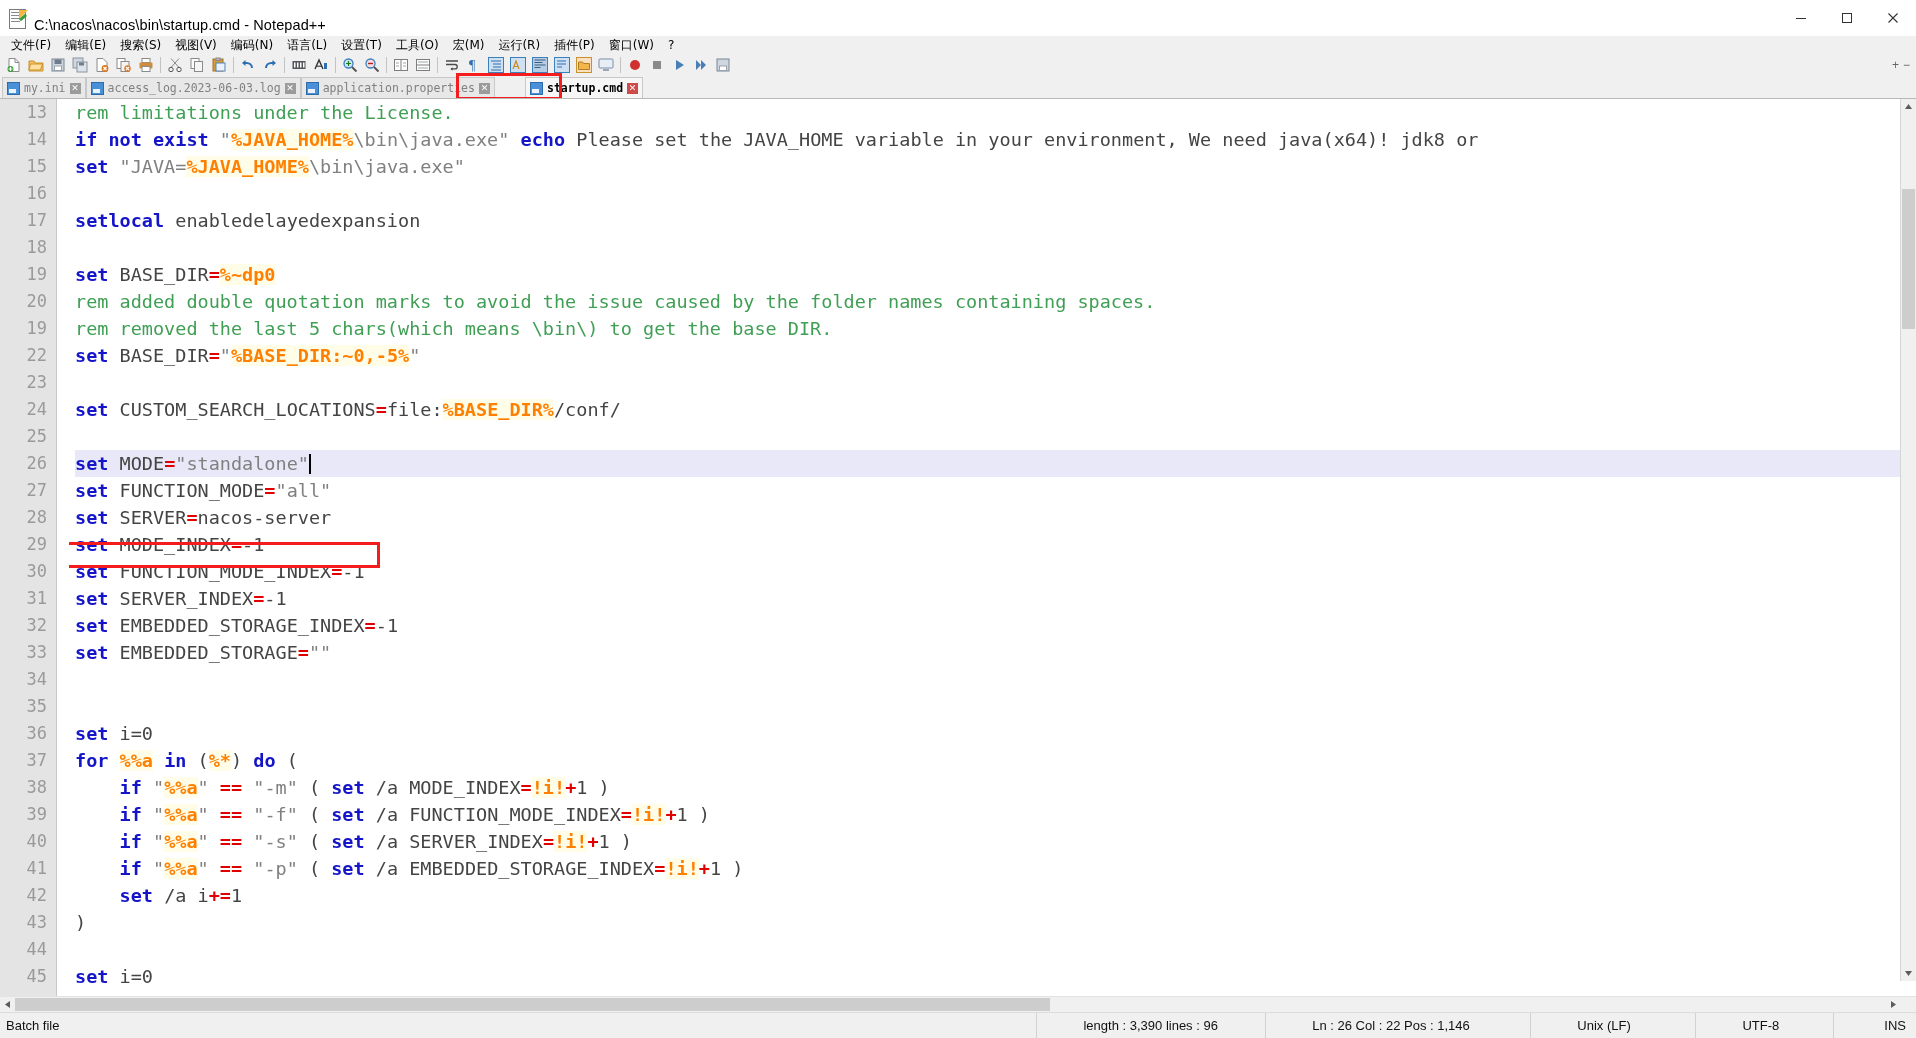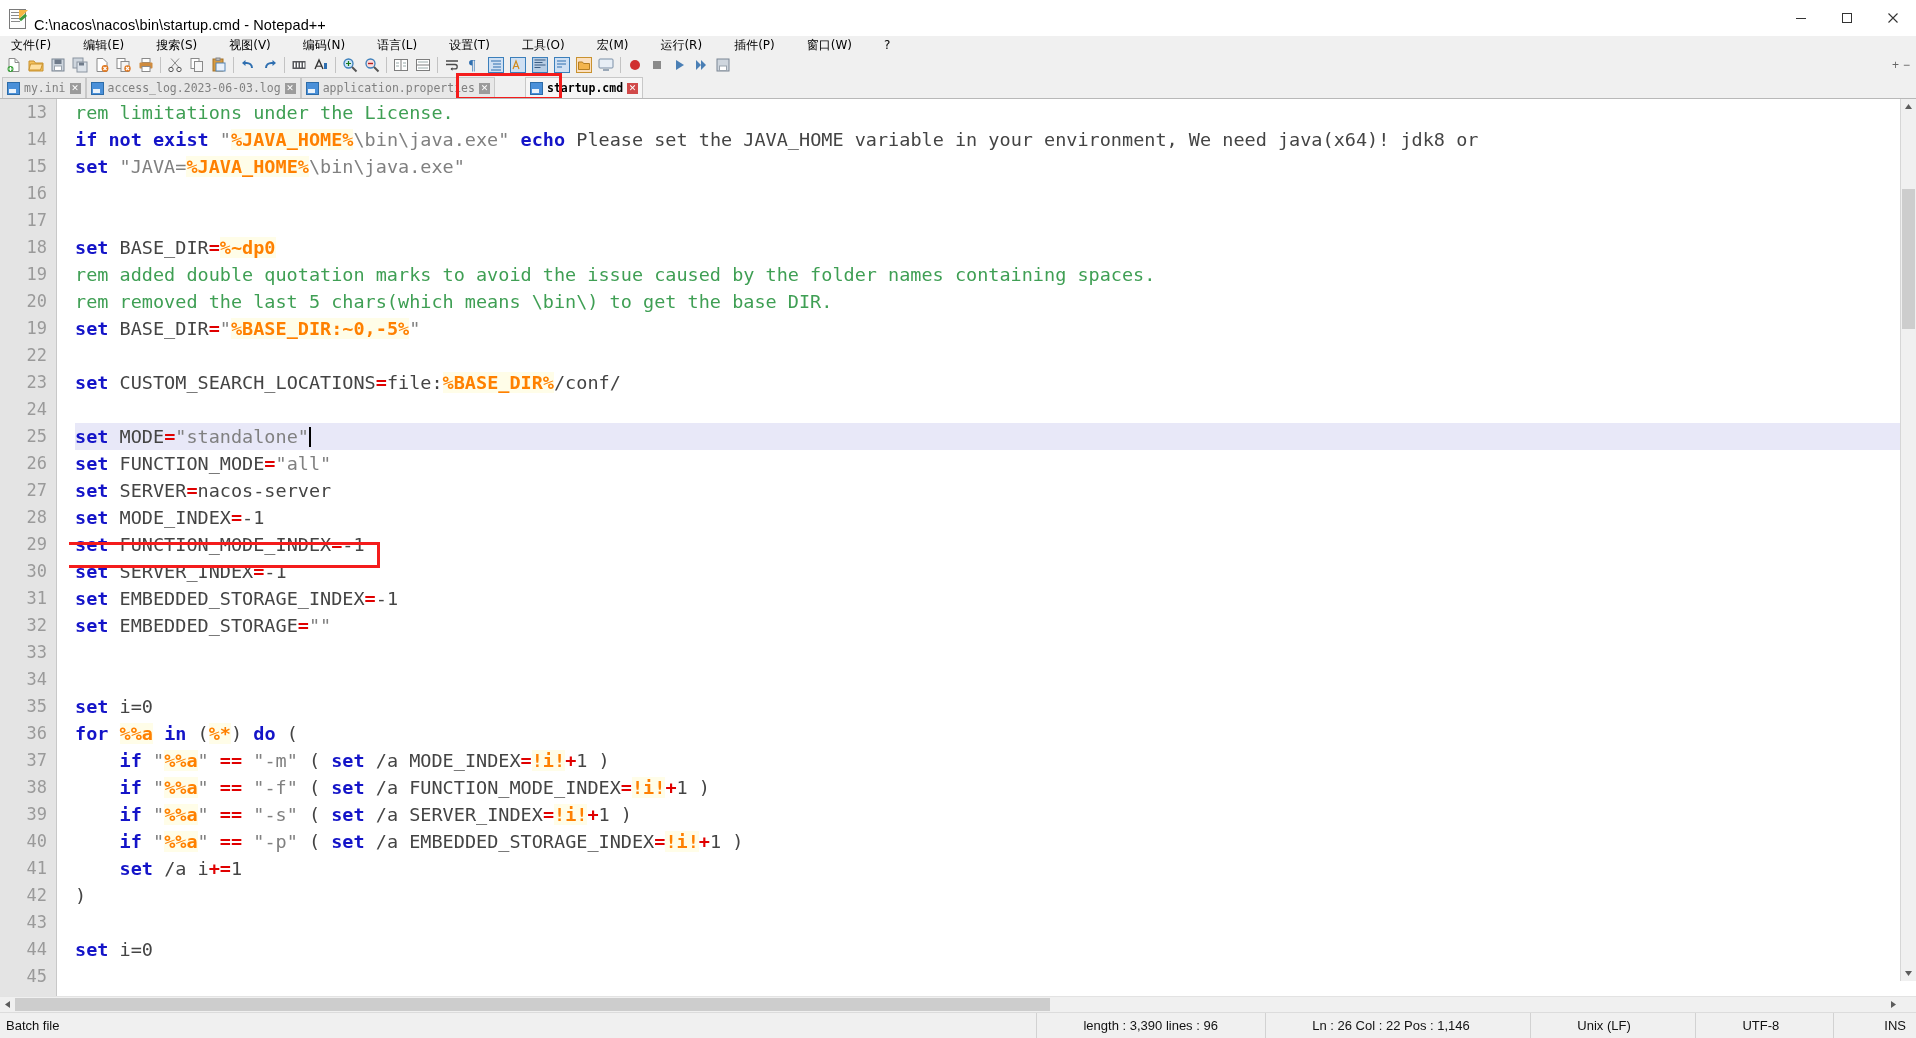--- a/index.html
+++ b/index.html
@@ -18,21 +18,21 @@
   .title-icon .lines{position:absolute;left:3px;top:4px;width:9px;height:1px;background:#8a8a8a;box-shadow:0 3px 0 #8a8a8a,0 6px 0 #8a8a8a,0 9px 0 #8a8a8a;}
   .title-icon .pencil{position:absolute;right:0px;top:2px;width:0;height:0;border-left:9px solid #f5b642;border-bottom:9px solid transparent;transform:rotate(-0deg);}
   .title-icon .pencil2{position:absolute;right:1px;top:8px;width:8px;height:3px;background:#3c9b3c;transform:rotate(-40deg);}
   .title-text{font-size:14.5px;color:#000;letter-spacing:0.1px;white-space:nowrap;margin-top:13px;}
   .title-spacer{flex:1 1 auto;}
   .winbtns{display:flex;height:36px;align-items:stretch;}
   .winbtn{width:46px;display:flex;align-items:center;justify-content:center;color:#222;font-size:13px;}
   .winbtn svg{display:block;}
 
   
-  .menubar{height:18px;background:#f0f0f0;display:flex;align-items:center;flex:0 0 18px;padding-left:4px;gap:18px;}
+  .menubar{height:18px;background:#f0f0f0;display:flex;align-items:center;flex:0 0 18px;padding-left:4px;}
   .menuitem{font-size:12px;color:#000;padding:0 7px;line-height:18px;white-space:nowrap;
             font-family:"DejaVu Sans","Liberation Sans",sans-serif;}
 
   
   .toolbar{height:22px;background:#f0f0f0;display:flex;align-items:center;flex:0 0 22px;padding-left:3px;position:relative;}
   .tb{width:22px;height:20px;display:flex;align-items:center;justify-content:center;}
   .tb svg{display:block;}
   .tbsep{width:1px;height:16px;background:#c3c3c3;margin:0 3px;}
   .tb-right{position:absolute;right:6px;top:0;height:22px;display:flex;align-items:center;gap:4px;color:#666;font-size:12px;}
 
@@ -414,20 +414,21 @@
         <div class="ln">44</div>
         <div class="ln">45</div>
       </div>
     <div class="foldcol"></div>
     <div class="code" id="code">
       <div class="sel-box" style="left:-4px;top:443px;width:315px;height:26px;"></div>
     <div class="cl"><span class="cm">rem limitations under the License.</span></div>
         <div class="cl"><span class="kw">if not exist </span><span class="str">"</span><span class="var">%JAVA_HOME%</span><span class="str">\bin\java.exe" </span><span class="kw">echo </span><span class="plain">Please set the JAVA_HOME variable in your environment, We need java(x64)! jdk8 or</span></div>
         <div class="cl"><span class="kw">set </span><span class="str">"JAVA=</span><span class="var">%JAVA_HOME%</span><span class="str">\bin\java.exe"</span></div>
         <div class="cl"></div>
+        <div class="cl"><span class="kw">setlocal </span><span class="plain">enabledelayedexpansion</span></div>
         <div class="cl"></div>
         <div class="cl"><span class="kw">set </span><span class="plain">BASE_DIR</span><span class="op">=</span><span class="var">%~dp0</span></div>
         <div class="cl"><span class="cm">rem added double quotation marks to avoid the issue caused by the folder names containing spaces.</span></div>
         <div class="cl"><span class="cm">rem removed the last 5 chars(which means \bin\) to get the base DIR.</span></div>
         <div class="cl"><span class="kw">set </span><span class="plain">BASE_DIR</span><span class="op">=</span><span class="str">"</span><span class="var">%BASE_DIR:~0,-5%</span><span class="str">"</span></div>
         <div class="cl"></div>
         <div class="cl"><span class="kw">set </span><span class="plain">CUSTOM_SEARCH_LOCATIONS</span><span class="op">=</span><span class="plain">file:</span><span class="var">%BASE_DIR%</span><span class="plain">/conf/</span></div>
         <div class="cl"></div>
         <div class="cl hl"><span class="kw">set </span><span class="plain">MODE</span><span class="op">=</span><span class="str">"standalone"</span><span class="caret"></span></div>
         <div class="cl"><span class="kw">set </span><span class="plain">FUNCTION_MODE</span><span class="op">=</span><span class="str">"all"</span></div>

